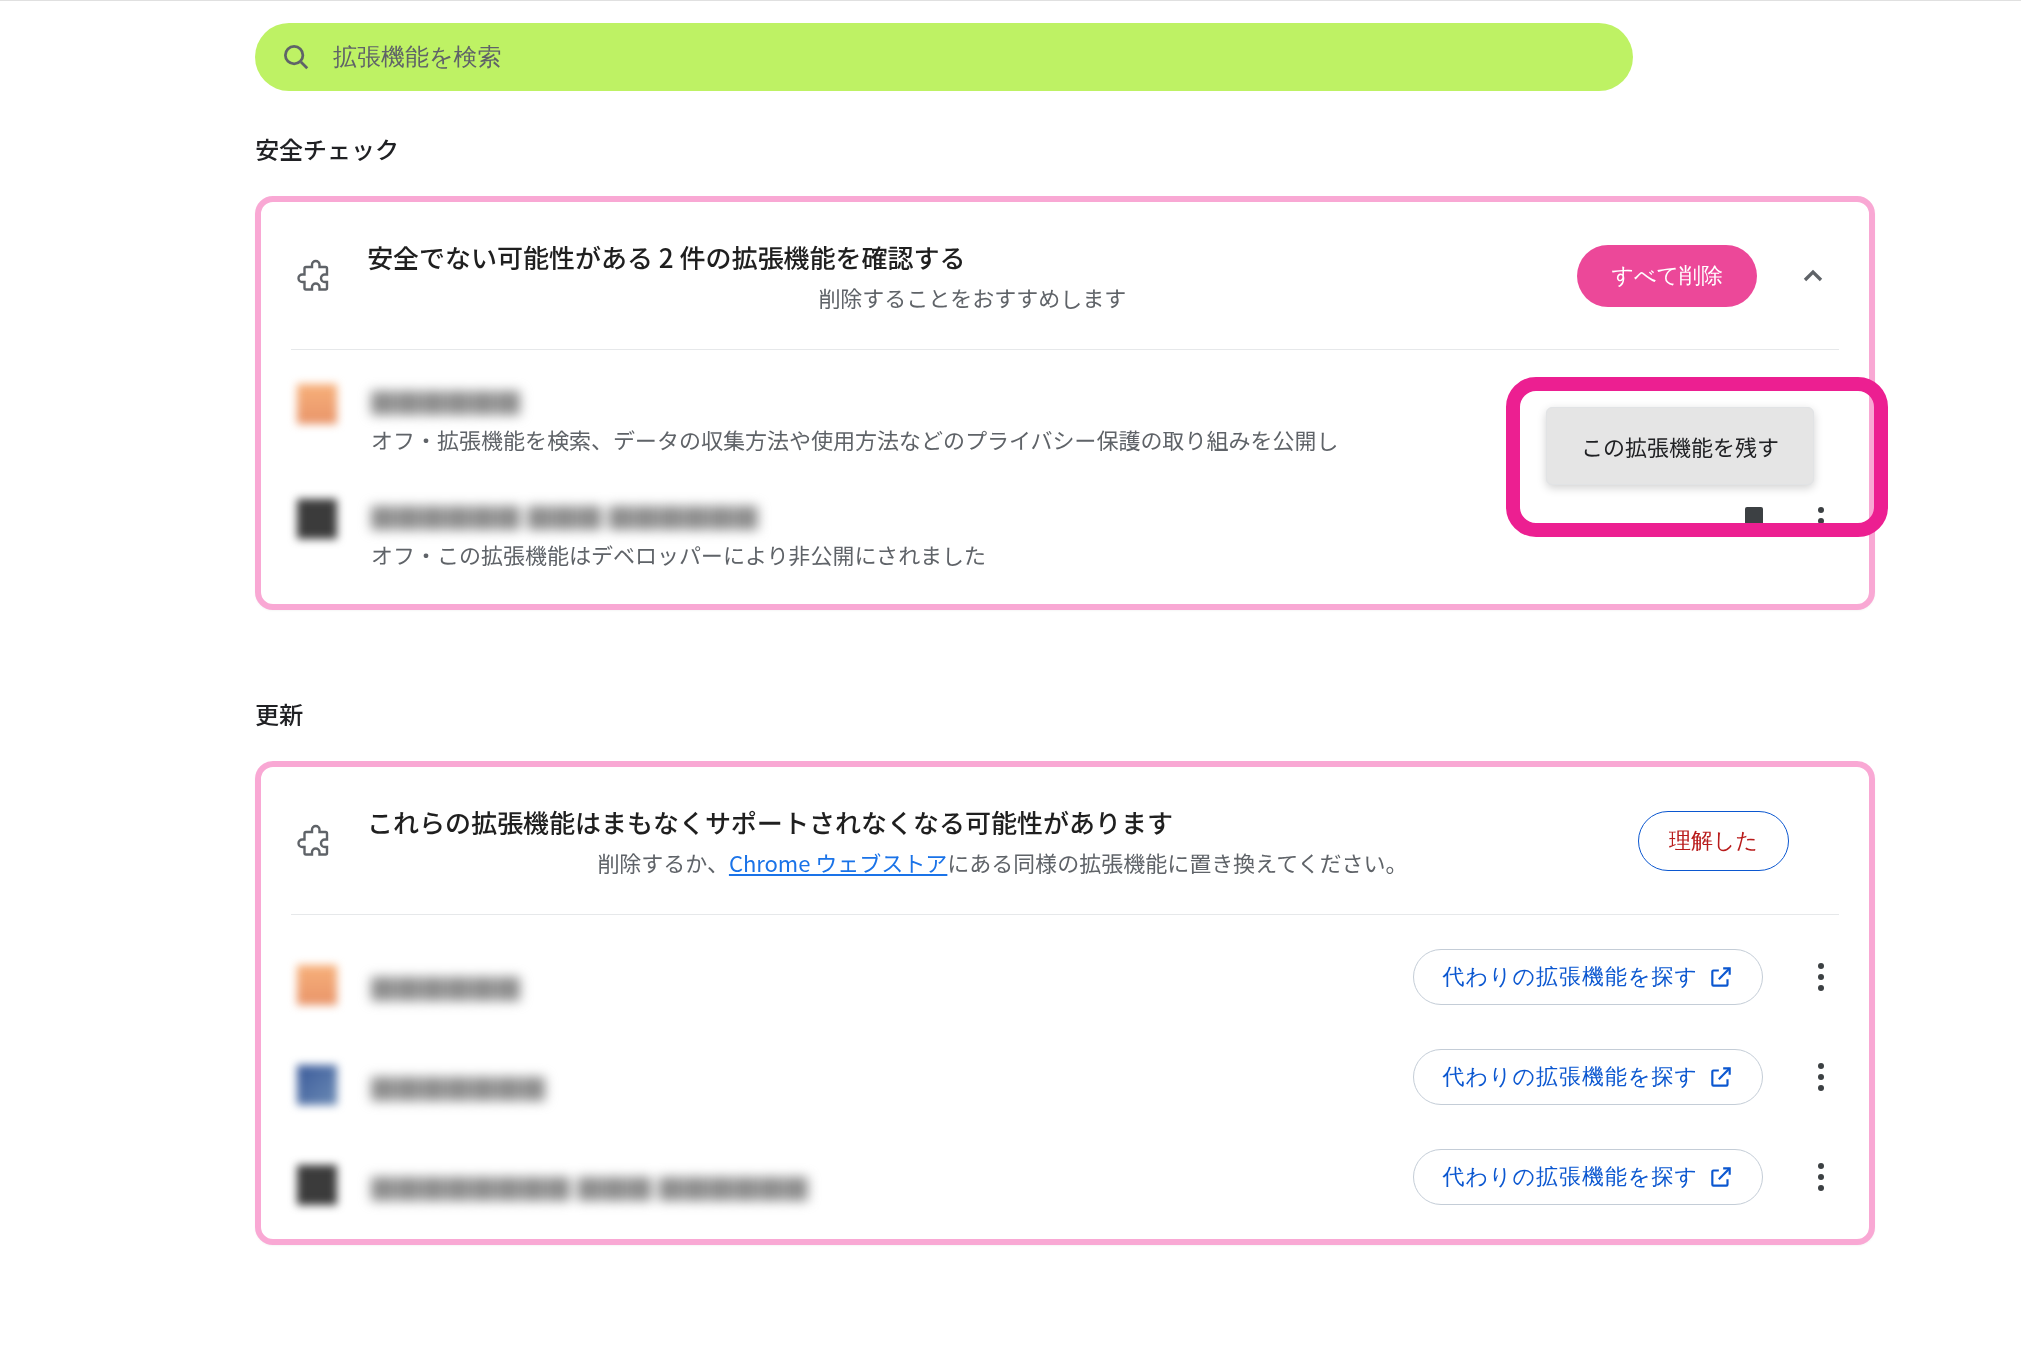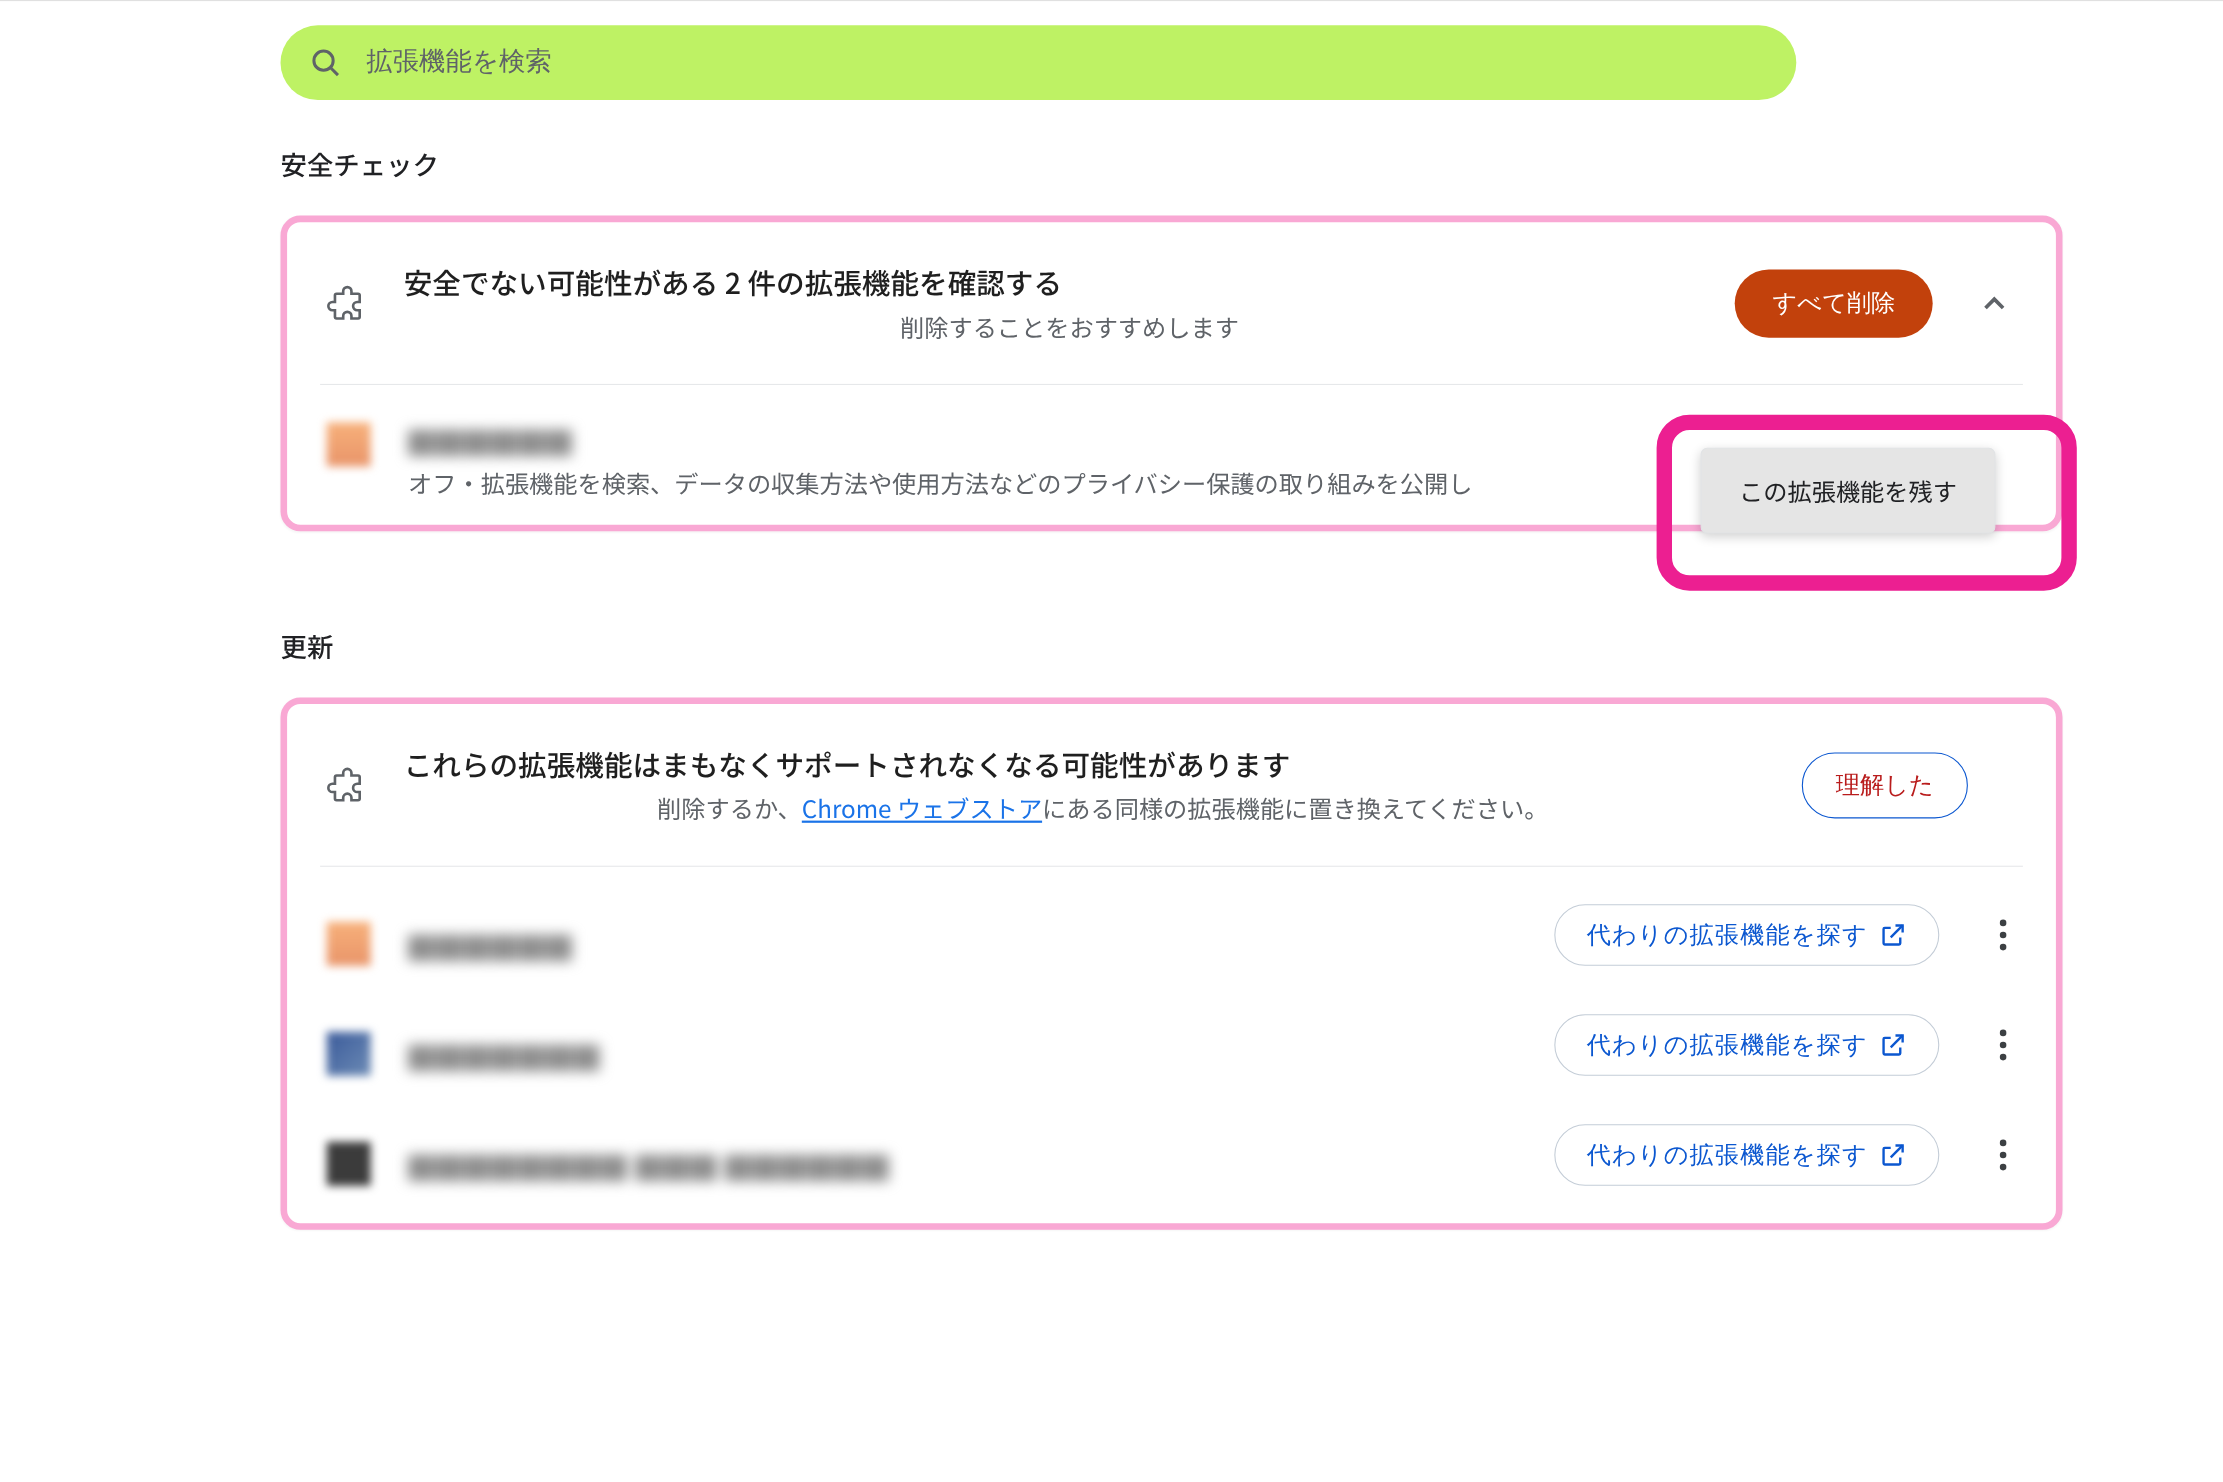--- a/index.html
+++ b/index.html
@@ -82,21 +82,21 @@
     margin-bottom: 6px;
   }
   .card-header .hdr-sub {
     font-size: 22px;
     color: #5f6368;
     text-align: center;
   }
   .card-header .hdr-sub a { color: #1a73e8; text-decoration: underline; }
 
   .btn-primary {
-    background: #c2410c;
+    background: #ec4899;
     color: #fff;
     border: none;
     border-radius: 32px;
     font-size: 22px;
     font-weight: 500;
     padding: 16px 34px;
     cursor: pointer;
     flex: none;
     margin-right: 40px;
   }
@@ -247,20 +247,35 @@
     <div class="card-divider"></div>
 
     <div class="ext-row" style="padding-top:34px;">
       <div class="ext-icon orange"></div>
       <div class="ext-text">
         <div class="ext-name">██████</div>
         <div class="ext-desc">オフ・拡張機能を検索、データの収集方法や使用方法などのプライバシー保護の取り組みを公開し</div>
       </div>
     </div>
 
+    <div class="ext-row" style="padding-bottom:34px;">
+      <div class="ext-icon grayblock"></div>
+      <div class="ext-text">
+        <div class="ext-name">██████ ███ ██████</div>
+        <div class="ext-desc">オフ・この拡張機能はデベロッパーにより非公開にされました</div>
+      </div>
+      <div class="row-trailing">
+        <div class="toggle-off"></div>
+        <div class="icon-more">
+            <span></span>
+            <span></span>
+            <span></span>
+          </div>
+      </div>
+    </div>
 
     <div class="popover" style="top:205px; left:1285px;">この拡張機能を残す</div>
     <div class="highlight-ring" style="top:175px; left:1245px; width:382px; height:160px;"></div>
   </div>
 
   <div class="section-title">更新</div>
 
   <div class="card">
     <div class="card-header">
       <span class="hdr-icon">

